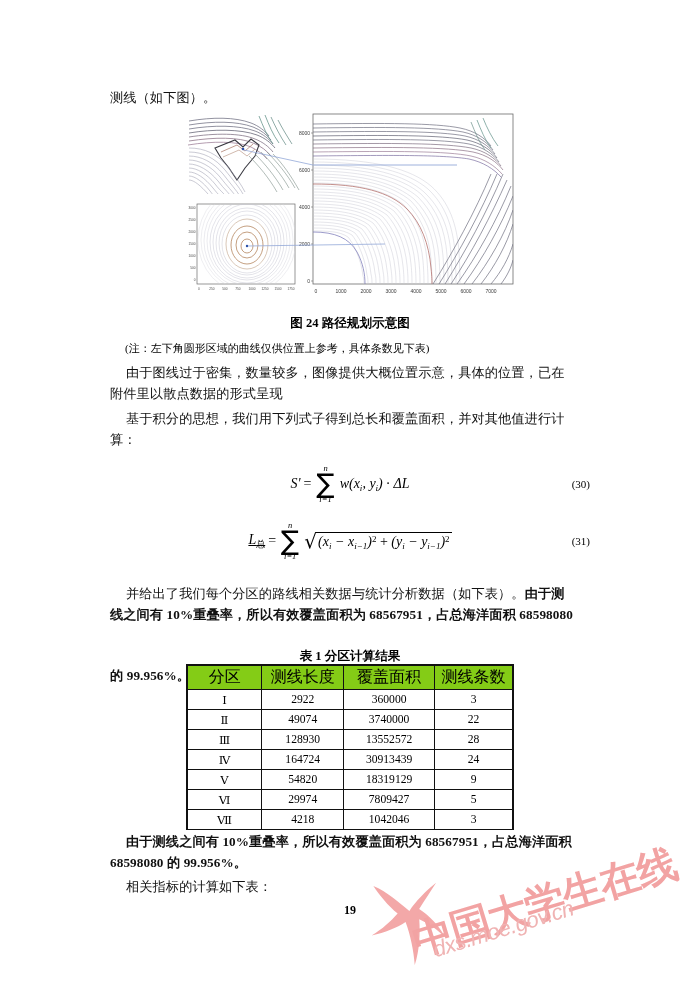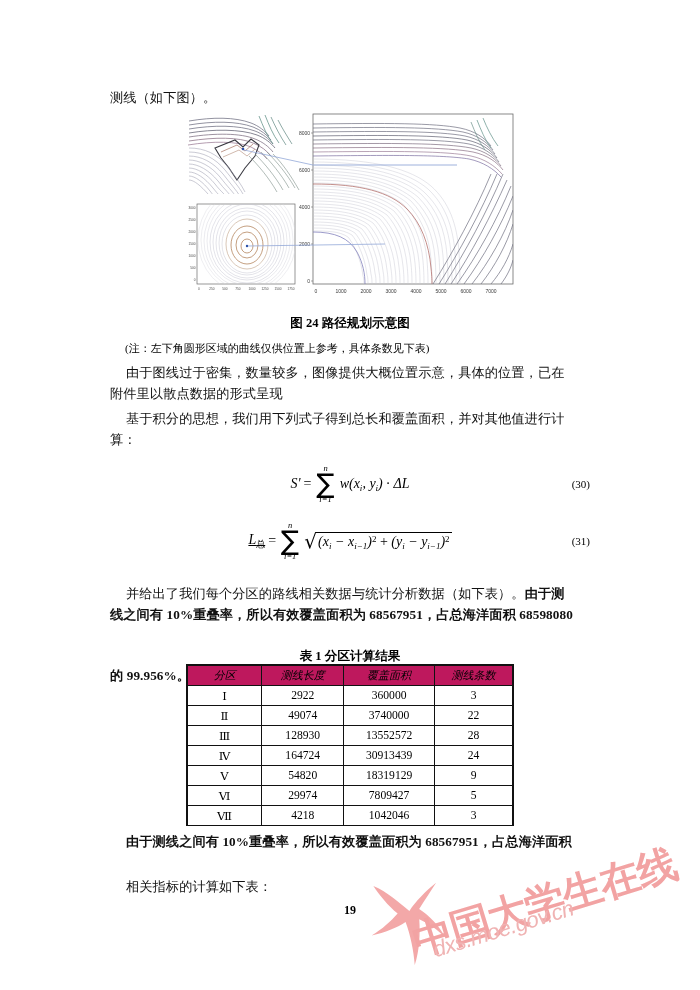--- a/index.html
+++ b/index.html
@@ -138,23 +138,22 @@
     font-family: "Liberation Serif", "DejaVu Serif", serif;
   }
   table.result td, table.result th {
     border: 1px solid #111;
     text-align: center;
     padding: 1px 2px;
     height: 17px;
     font-weight: normal;
   }
   table.result thead th {
-    background: #be185d;
-    font-size: 11px;
-    font-style: italic;
+    background: #84cc16;
+    font-size: 16px;
   }
   table.result tr.total td {
     background: #e8e8e8;
   }
   table.result .outer-l { border-left: 2px solid #111; }
   table.result .outer-r { border-right: 2px solid #111; }
   table.result thead th { border-top: 2px solid #111; border-bottom-width: 1.6px; }
   table.result tr.total td { border-top: 1.6px solid #111; border-bottom: 2px solid #111; }
   .roman { font-family: "Liberation Serif", "DejaVu Serif", serif; letter-spacing: 0.4px; }
 
@@ -522,20 +521,21 @@
       <tr>
         <td class="outer-l roman">Ⅶ</td>
         <td>4218</td>
         <td>1042046</td>
         <td class="outer-r">3</td>
       </tr>
     </tbody>
   </table>
 
   <div class="para bold" style="left:126px; top:831px; width:470px;">由于测线之间有 10%重叠率，所以有效覆盖面积为 68567951，占总海洋面积</div>
+  <div class="para bold" style="left:110px; top:852px; width:486px;">68598080 的 99.956%。</div>
   <div class="para" style="left:126px; top:876px; width:470px;">相关指标的计算如下表：</div>
 
   <div class="page-number" style="top:903px;">19</div>
 
   <div class="watermark">
     <svg class="wm-star" viewBox="0 0 80 95">
       <g fill="#f3a8a8" transform="rotate(-12 40 50)">
         <path d="M16,6 C20,16 26,28 34,38 C26,44 16,50 4,54 C18,54 30,52 40,48
                  C42,62 42,78 40,92 C48,78 52,62 54,48 C62,54 70,62 76,72
                  C72,58 64,46 56,38 C64,30 72,22 78,16 C66,22 54,30 46,38

